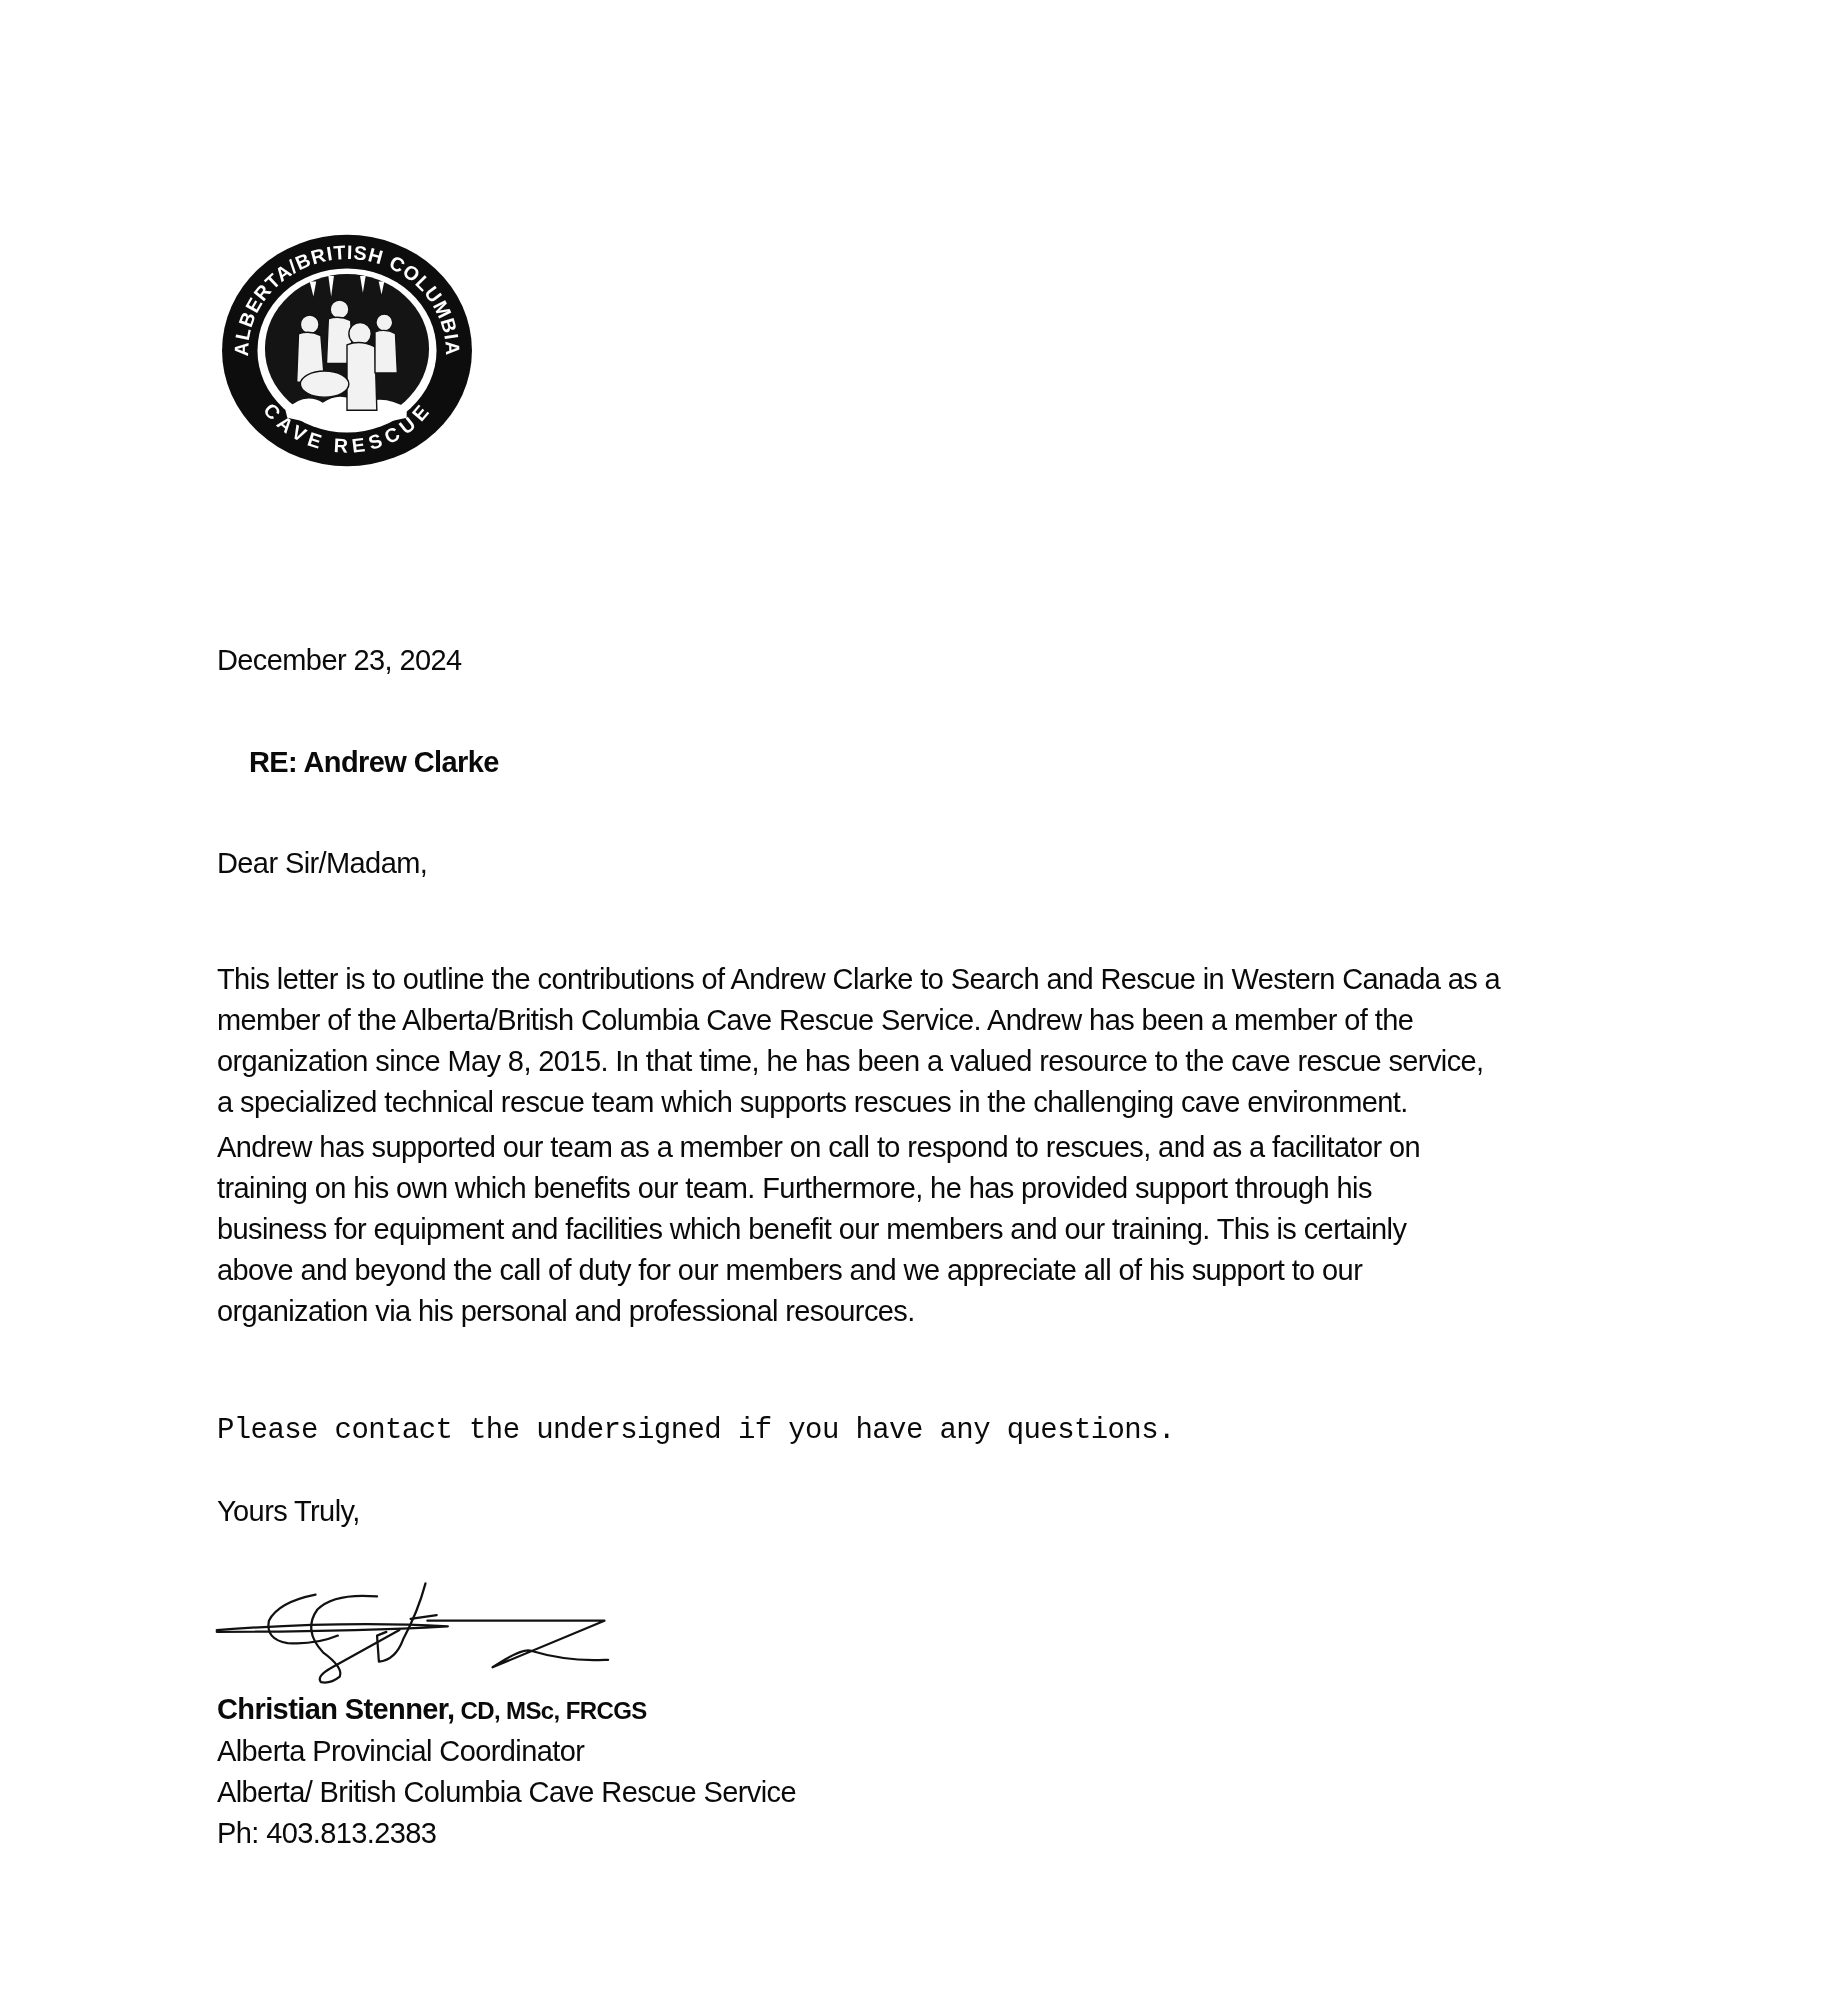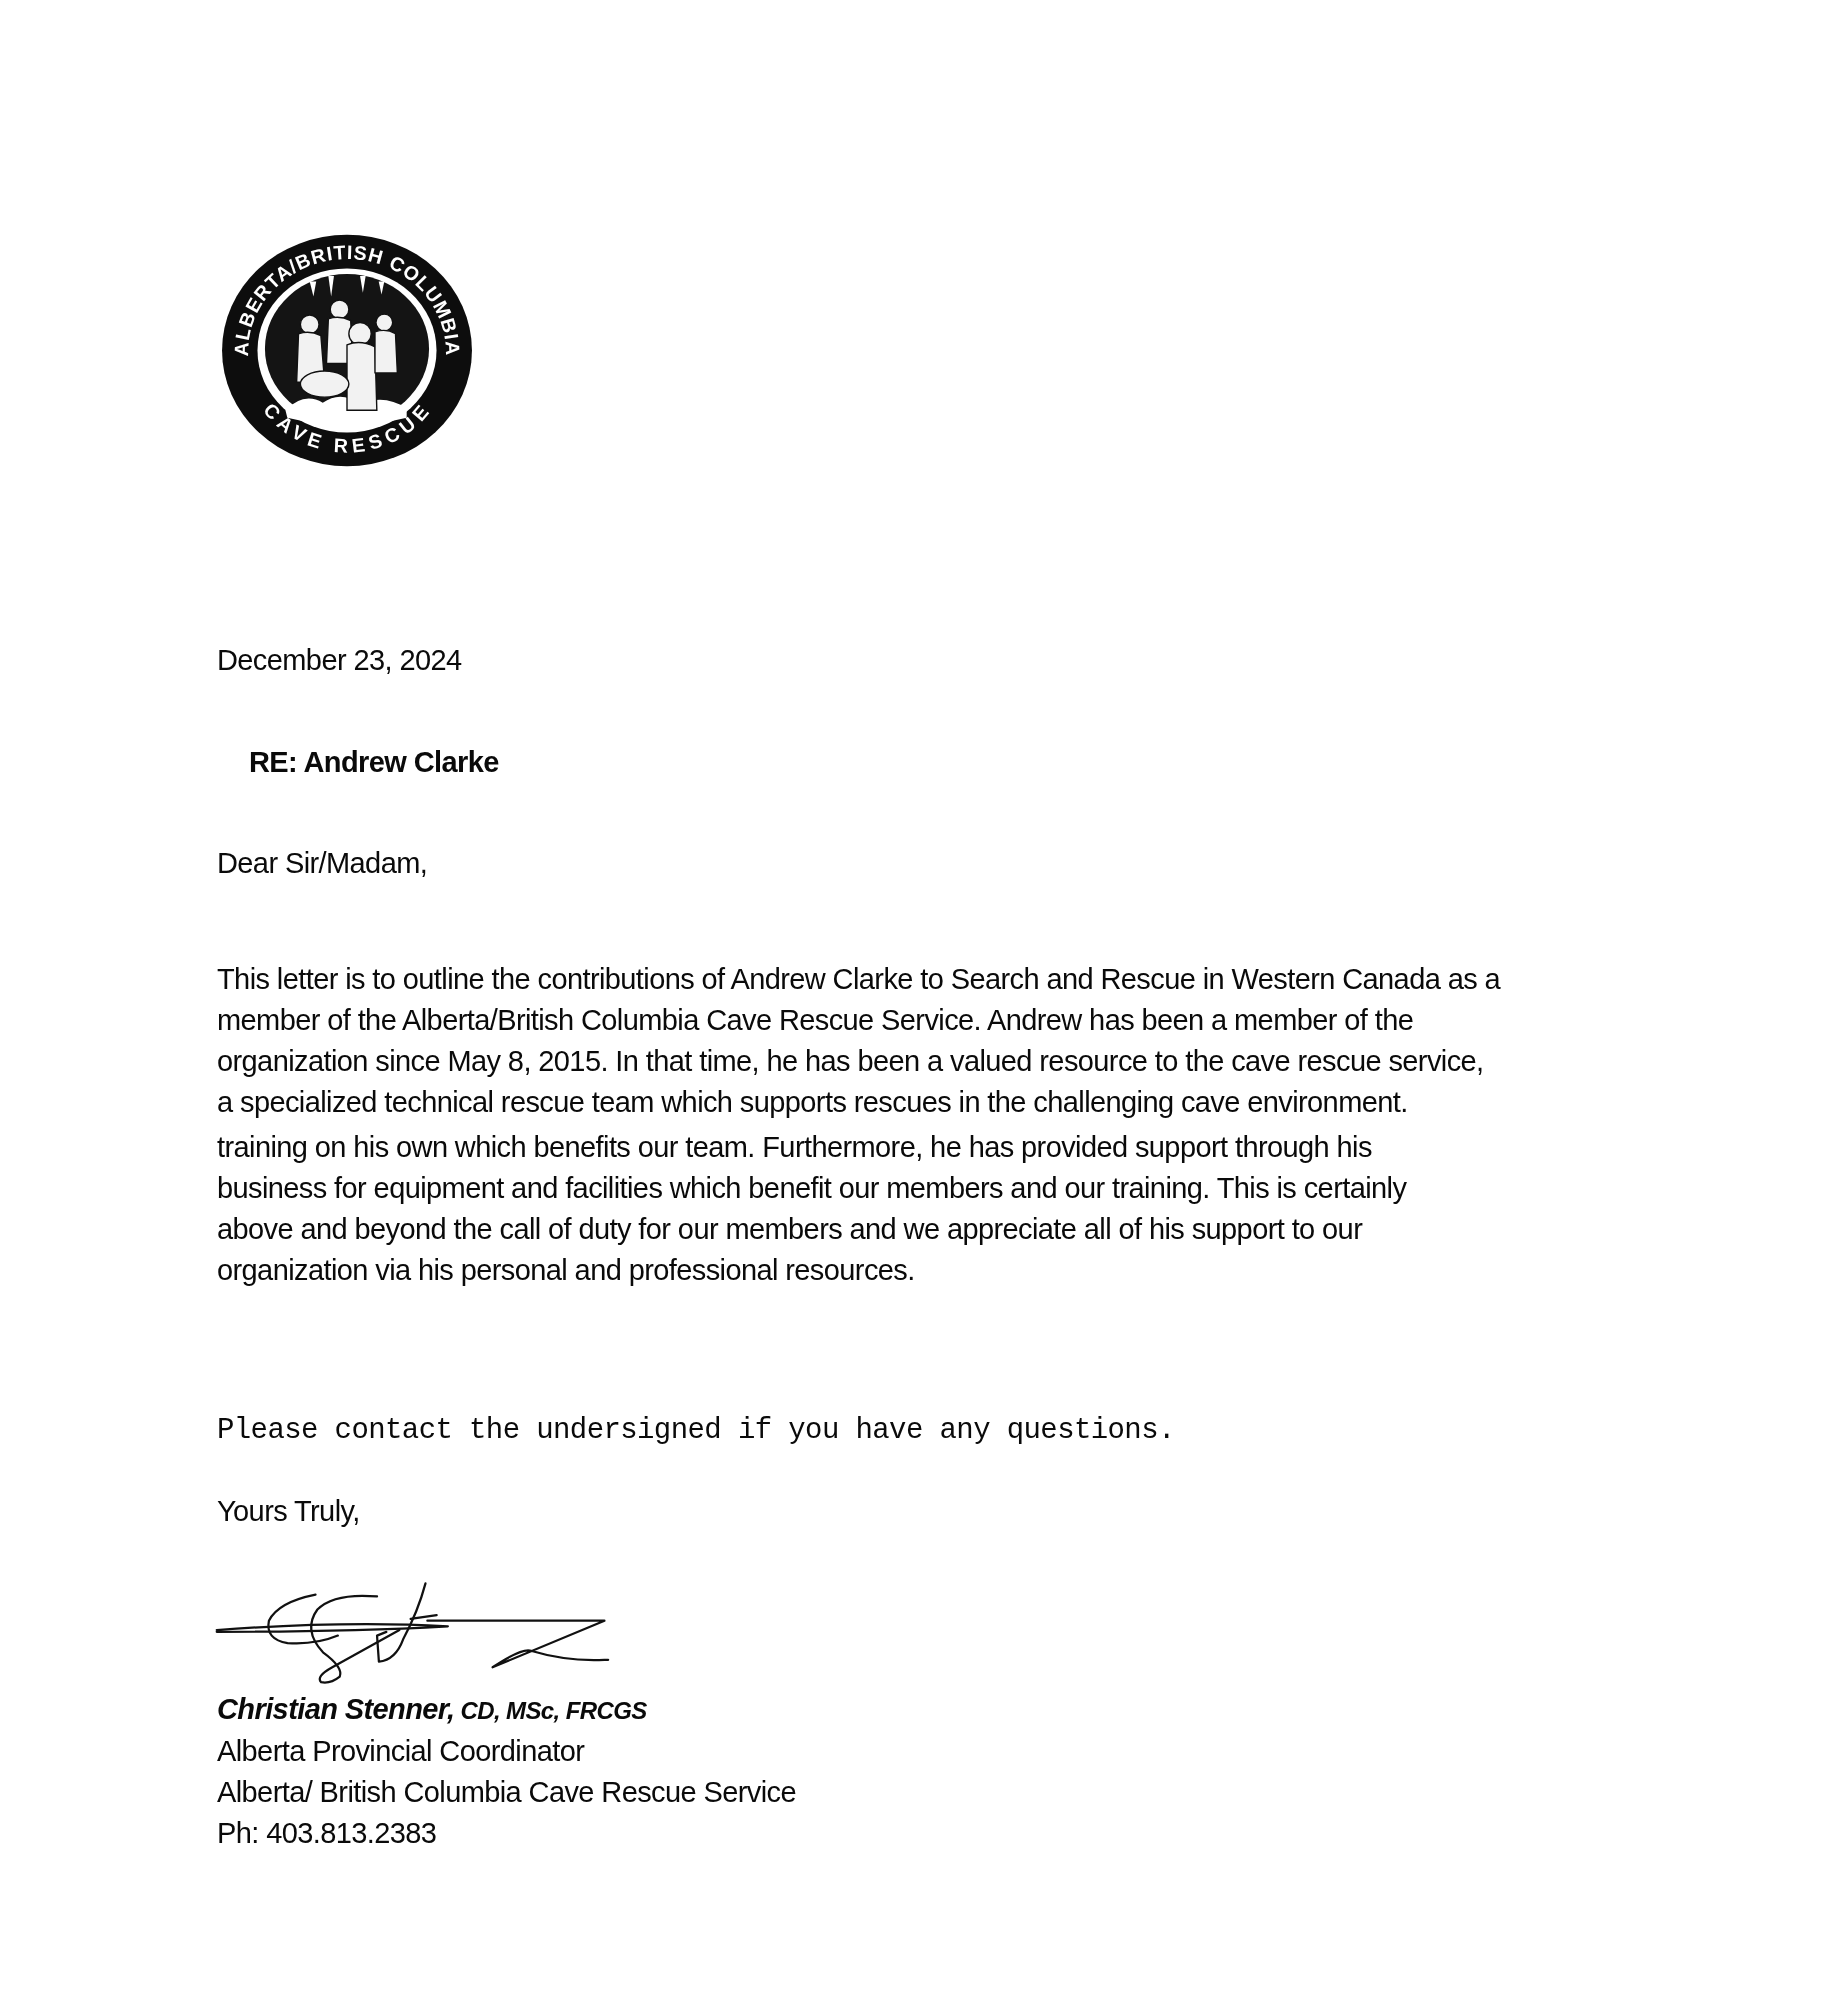--- a/index.html
+++ b/index.html
@@ -4,21 +4,21 @@
 <style>
   html, body { margin: 0; padding: 0; background: #ffffff; }
   body { width: 1844px; height: 2001px; position: relative; overflow: hidden;
          font-family: "Liberation Sans", "DejaVu Sans", sans-serif; color: #0a0a0a; }
   .page { position: absolute; left: 0; top: 0; width: 1844px; height: 2001px; background: #fff; }
   .logo { position: absolute; left: 220px; top: 233px; width: 254px; height: 235px; }
   .text { position: absolute; left: 217px; font-size: 29px; line-height: 41px; white-space: nowrap; letter-spacing: -0.6px; }
   .block { position: absolute; left: 217px; }
   .line { display: block; font-size: 29px; line-height: 41px; white-space: nowrap; letter-spacing: -0.6px; }
   .bold { font-weight: bold; }
-  .sig-name { font-weight: bold; font-style: italic; }
+  .sig-name { font-weight: bold; }
   .sig-name .creds { font-size: 24px; }
   .signature { position: absolute; left: 213px; top: 1574px; width: 466px; height: 112px; }
 </style>
 </head>
 <body>
 
 <div class="page">
 
   <svg class="logo" viewBox="0 0 272 252">
     <defs>
@@ -64,20 +64,21 @@
   <div class="text" style="top:843px;">Dear Sir/Madam,</div>
 
   <div class="block" style="top:924px;margin-top:35px;">
     <span class="line">This letter is to outline the contributions of Andrew Clarke to Search and Rescue in Western Canada as a</span>
     <span class="line">member of the Alberta/British Columbia Cave Rescue Service.  Andrew has been a member of the</span>
     <span class="line">organization since May 8, 2015.  In that time, he has been a valued resource to the cave rescue service,</span>
     <span class="line">a specialized technical rescue team which supports rescues in the challenging cave environment.</span>
   </div>
 
   <div class="block" style="top:1127px;">
+    <span class="line">Andrew has supported our team as a member on call to respond to rescues, and as a facilitator on</span>
     <span class="line">training on his own which benefits our team.  Furthermore, he has provided support through his</span>
     <span class="line">business for equipment and facilities which benefit our members and our training.  This is certainly</span>
     <span class="line">above and beyond the call of duty for our members and we appreciate all of his support to our</span>
     <span class="line">organization via his personal and professional resources.</span>
   </div>
 
   <div class="block" style="top:1410px;font-family:Liberation Mono, monospace;">
     <span class="line">Please contact the undersigned if you have any questions.</span>
   </div>
 

